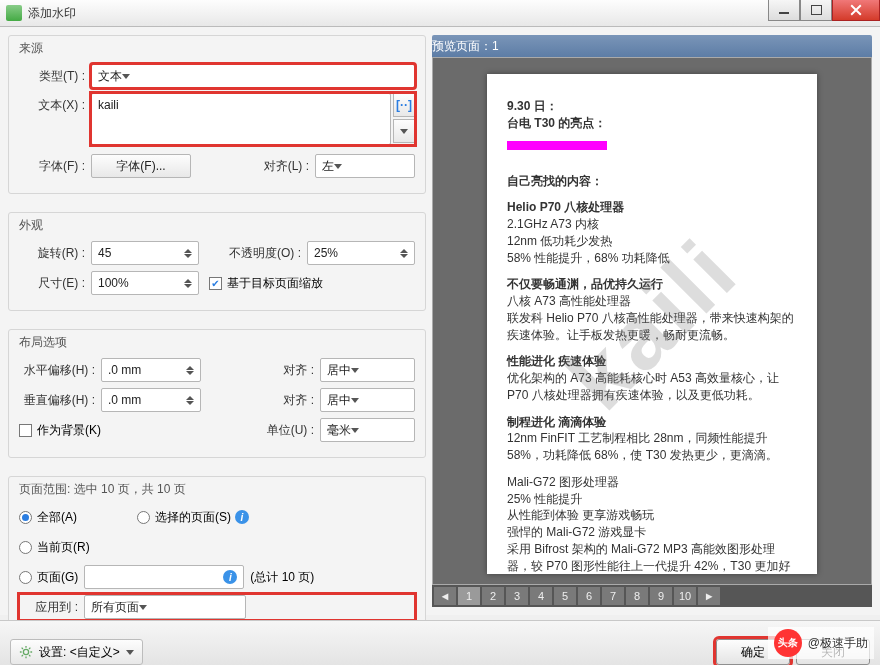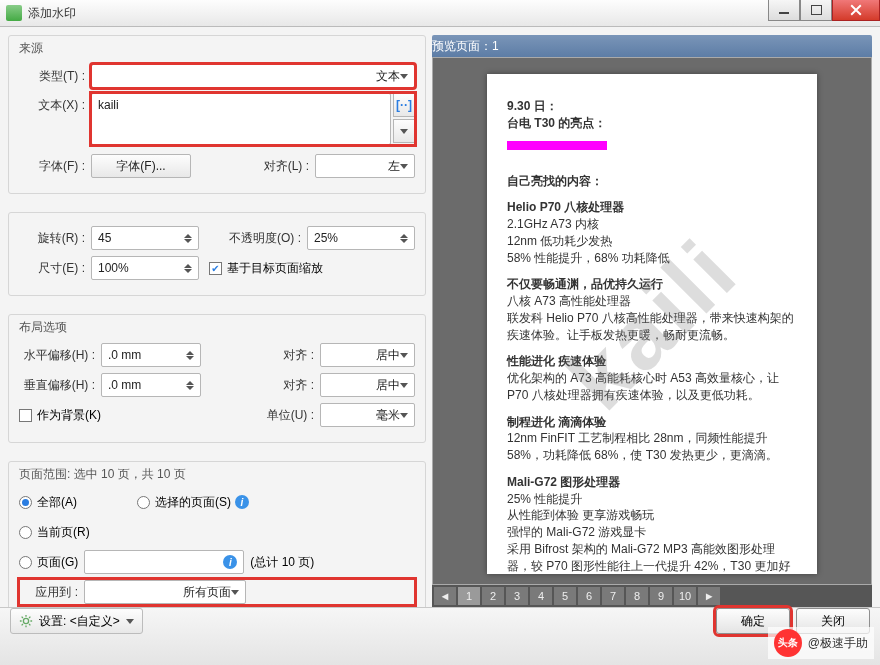--- a/index.html
+++ b/index.html
@@ -24,21 +24,21 @@
 
 .group { border:1px solid #d6d6d6; border-radius:3px; padding:8px 10px 10px 10px; background:#f4f4f4; position:relative; margin-bottom:4px;}
 .group > .legend { position:relative; top:0; background:transparent; color:#555; margin:-4px 0 6px 0; font-size:12px; }
 
 .row { display:flex; align-items:center; margin:4px 0; height:26px;}
 .lbl { width:72px; text-align:right; color:#333; padding-right:6px; }
 .lbl2 { width:82px; text-align:right; color:#333; padding-right:6px;}
 
 
 .combo,.spin,.btn,.txt { height:24px; border:1px solid #b6b6b6; background:#fff; border-radius:2px; display:flex; align-items:center; padding:0 6px; color:#222;}
-.combo { justify-content:flex-end; cursor:pointer;}
+.combo { justify-content:flex-start; cursor:pointer;}
 .tri { width:0;height:0;border-left:4px solid transparent;border-right:4px solid transparent;border-top:5px solid #555;}
 .spin { justify-content:space-between;}
 .spinbtns { display:flex;flex-direction:column; gap:1px;}
 .sp { width:0;height:0;border-left:4px solid transparent;border-right:4px solid transparent;}
 .sp.up{border-bottom:4px solid #555;} .sp.dn{border-top:4px solid #555;}
 .btn { background:linear-gradient(#fdfdfd,#e8e8e8); cursor:pointer; justify-content:center;}
 .txtarea { height:52px; border:1px solid #b6b6b6; background:#fff; border-radius:2px; padding:4px 6px; color:#222; align-items:flex-start; display:flex;}
 
 .redbox { outline:3px solid #e03530; outline-offset:-1px; }
 
@@ -54,21 +54,21 @@
 .page b { font-weight:bold;}
 .hlpink { background:#f0f; color:#f0f; display:inline-block; height:9px; width:100px;}
 .wm { position:absolute; left:50%; top:50%; transform:translate(-50%,-50%) rotate(-45deg); font-size:90px; font-weight:bold; color:rgba(120,120,120,.25); letter-spacing:4px; pointer-events:none;}
 
 .pager { height:22px; background:#565656; display:flex; gap:2px; padding:2px;}
 .pgbtn { min-width:22px; height:18px; background:#7a7a7a; color:#eee; display:flex;align-items:center;justify-content:center; cursor:pointer; padding:0 5px; font-size:11px;}
 .pgbtn.active { background:#9a9a9a;}
 .pgarrow { width:18px;}
 
 
-.bottom { position:absolute; left:0; right:0; bottom:0; height:58px; background:linear-gradient(#f6f6f6,#e4e4e4); border-top:1px solid #c8c8c8; display:flex; align-items:flex-start; padding:0 10px;}
+.bottom { position:absolute; left:0; right:0; bottom:0; height:45px; background:linear-gradient(#f6f6f6,#e4e4e4); border-top:1px solid #c8c8c8; display:flex; align-items:flex-end; padding:0 10px;}
 .settingsbtn { display:flex; align-items:center; gap:6px; height:26px; border:1px solid #bcbcbc; background:linear-gradient(#fdfdfd,#e8e8e8); border-radius:3px; padding:0 8px; cursor:pointer;}
 .gear { width:14px;height:14px; color:#6a6; }
 .okcancel { margin-left:auto; display:flex; gap:6px;}
 .okbtn,.cancelbtn { width:74px; height:26px; border:1px solid #8f8f8f; background:linear-gradient(#fdfdfd,#e4e4e4); border-radius:3px; cursor:pointer; display:flex;align-items:center;justify-content:center;}
 .okbtn { outline:3px solid #e03530; }
 
 .brand { position:absolute; right:6px; bottom:6px; display:flex; align-items:center; gap:6px; background:rgba(255,255,255,.7); padding:2px 6px; }
 .brand .bcirc { width:28px;height:28px;border-radius:50%;background:#f33;color:#fff;display:flex;align-items:center;justify-content:center;font-size:10px;font-weight:bold;}
 
 .infoic { width:14px;height:14px;border-radius:50%;background:#3a92e8;color:#fff;display:inline-flex;align-items:center;justify-content:center;font-style:italic;font-size:10px;font-weight:bold;}
@@ -125,20 +125,21 @@
           </div>
         <span class="lbl" style="flex:1;text-align:right">对齐(L) :</span>
         <div class="combo" style="width:100px">
           <span>左</span>
             <div class="tri"></div>
         </div>
       </div>
     </div>
 
     <div class="group">
+      <div class="legend">外观</div>
       <div class="row">
         <span class="lbl">旋转(R) :</span>
         <div class="spin" style="width:108px">
           <span>45</span>
           <div class="spinbtns">
               <div class="sp up"></div>
               <div class="sp dn"></div>
             </div>
         </div>
         <span class="lbl2" style="flex:1">不透明度(O) :</span>
@@ -276,21 +277,21 @@
           </div><br>
         <div id="pl3">
             <div style="font-weight: bold;">性能进化  疾速体验</div>
             <div>优化架构的 A73 高能耗核心时 A53 高效量核心，让 P70 八核处理器拥有疾速体验，以及更低功耗。</div>
           </div><br>
         <div id="pl4">
             <div style="font-weight: bold;">制程进化  滴滴体验</div>
             <div>12nm FinFIT 工艺制程相比 28nm，同频性能提升 58%，功耗降低 68%，使 T30 发热更少，更滴滴。</div>
           </div><br>
         <div id="pl5">
-            <div style="font-weight: bold;">Mali-G72 图形处理器</div>
+            <div style="font-weight: normal;">Mali-G72 图形处理器</div>
             <div>25% 性能提升</div>
             <div>从性能到体验 更享游戏畅玩</div>
             <div>强悍的 Mali-G72 游戏显卡</div>
             <div>采用 Bifrost 架构的 Mali-G72 MP3 高能效图形处理器，较 P70 图形性能往上一代提升 42%，T30 更加好彩应对土面游戏。</div>
           </div><br>
         
       </div>
     </div>
     <div class="pager">
       <div class="pgbtn pgarrow">◄</div>

